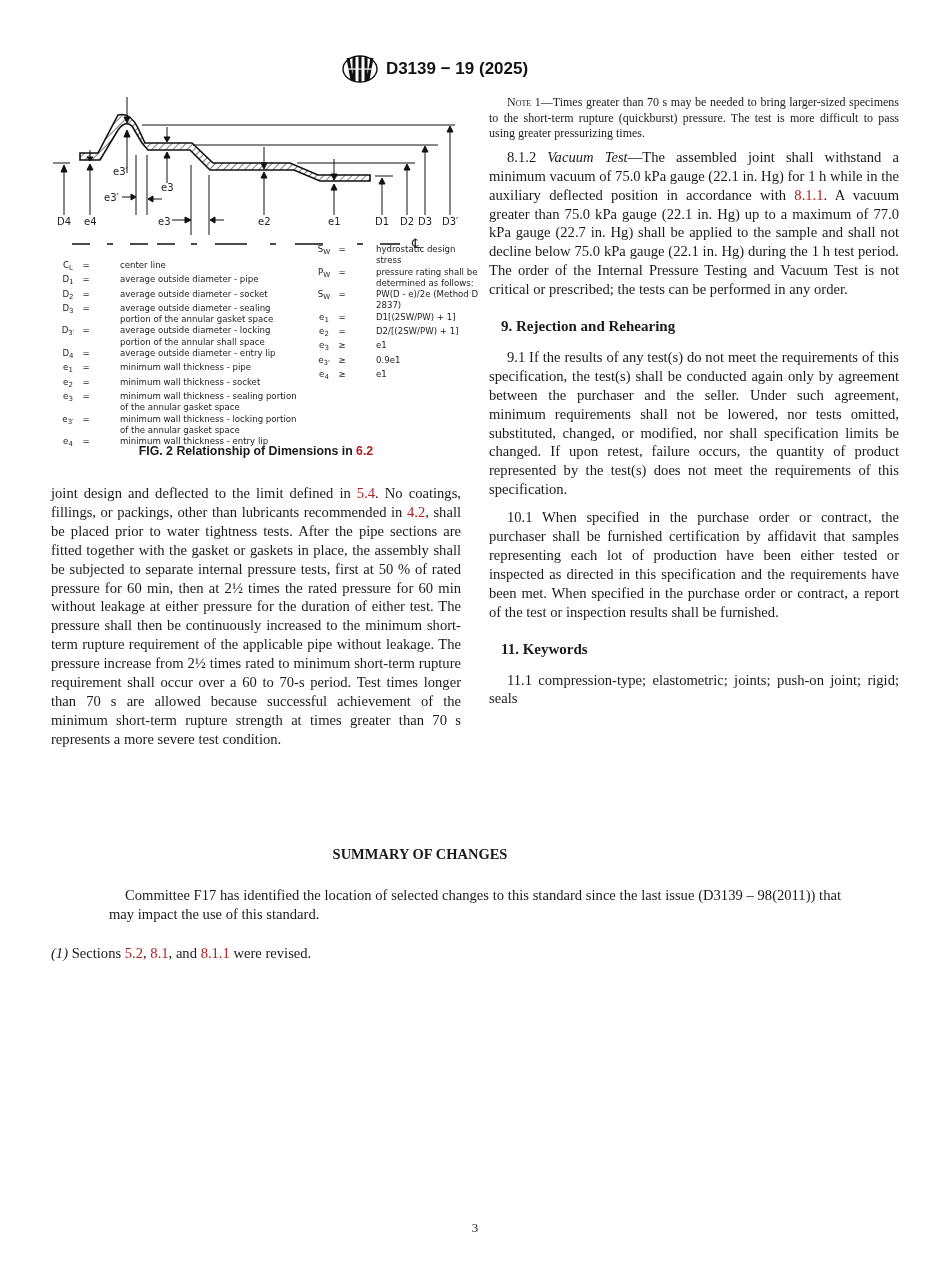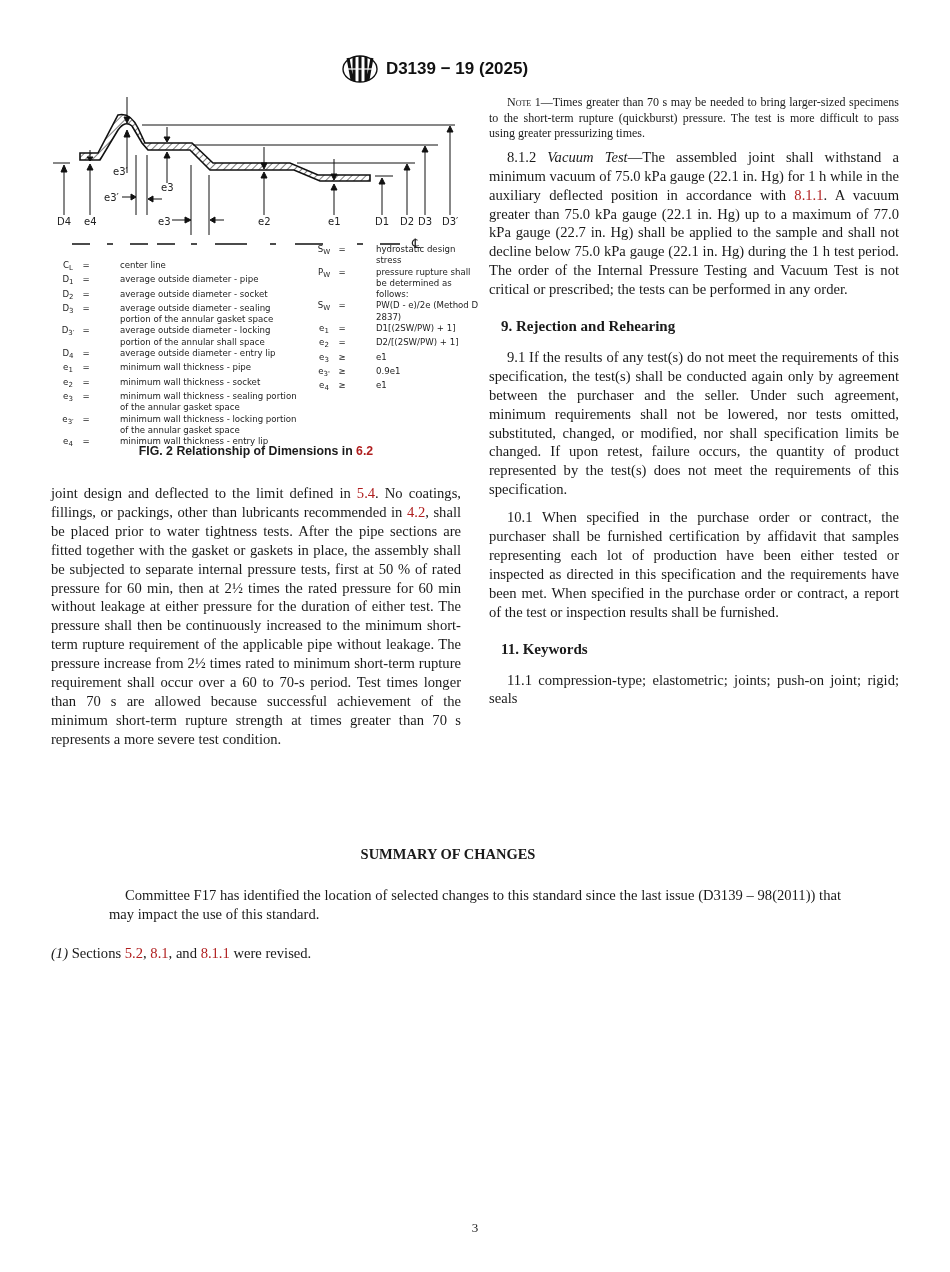--- a/index.html
+++ b/index.html
@@ -22,21 +22,21 @@
 
   .figure { position: absolute; left: 50px; top: 95px; width: 420px; }
   .fig-caption { position: absolute; left: 51px; top: 444px; width: 410px; text-align: center; font-family: "Liberation Sans", sans-serif; font-weight: bold; font-size: 12.3px; }
   .legend { position: absolute; font-family: "DejaVu Sans", sans-serif; font-size: 8.6px; line-height: 11.3px; color: #222; }
   .legend-row { display: flex; }
   .legend-sym { width: 22px; text-align: center; }
   .legend-eq { width: 14px; text-align: center; }
   .legend-def { flex: 1; margin-left: 27px; }
   .legend sub { font-size: 7px; vertical-align: -2px; }
 
-  .summary-title { position: absolute; top: 846px; left: 0; width: 840px; text-align: center; font-family: "Liberation Serif", serif; font-weight: bold; font-size: 14.5px; padding-left: 28px; }
+  .summary-title { position: absolute; top: 846px; left: 0; width: 840px; text-align: center; font-family: "Liberation Serif", serif; font-weight: bold; font-size: 14.5px; }
   .summary-body { position: absolute; top: 886px; left: 109px; width: 732px; font-family: "Liberation Serif", serif; font-size: 14.6px; line-height: 19px; text-align: justify; text-indent: 16px; }
   .summary-item { position: absolute; top: 945px; left: 51px; font-family: "Liberation Serif", serif; font-size: 14.6px; }
   .page-number { position: absolute; top: 1220px; left: 0; width: 950px; text-align: center; font-family: "Liberation Serif", serif; font-size: 13px; }
 </style>
 </head>
 <body>
 
 <div class="header">
   <span class="header-inner">
     <svg width="40" height="30" viewBox="0 0 40 30">
@@ -190,21 +190,21 @@
 
 <div class="legend" style="left:313px; top:244px; width:170px;">
   <div class="legend-row">
       <span class="legend-sym"><span>S</span><sub>W</sub></span>
       <span class="legend-eq">=</span>
       <span class="legend-def">hydrostatic design stress</span>
     </div>
   <div class="legend-row">
       <span class="legend-sym"><span>P</span><sub>W</sub></span>
       <span class="legend-eq">=</span>
-      <span class="legend-def">pressure rupture shall be determined as follows:</span>
+      <span class="legend-def">pressure rating shall be determined as follows:</span>
     </div>
   <div class="legend-row">
       <span class="legend-sym"><span>S</span><sub>W</sub></span>
       <span class="legend-eq">=</span>
       <span class="legend-def">PW(D - e)/2e (Method D 2837)</span>
     </div>
   <div class="legend-row">
       <span class="legend-sym"><span>e</span><sub>1</sub></span>
       <span class="legend-eq">=</span>
       <span class="legend-def">D1[(2SW/PW) + 1]</span>

